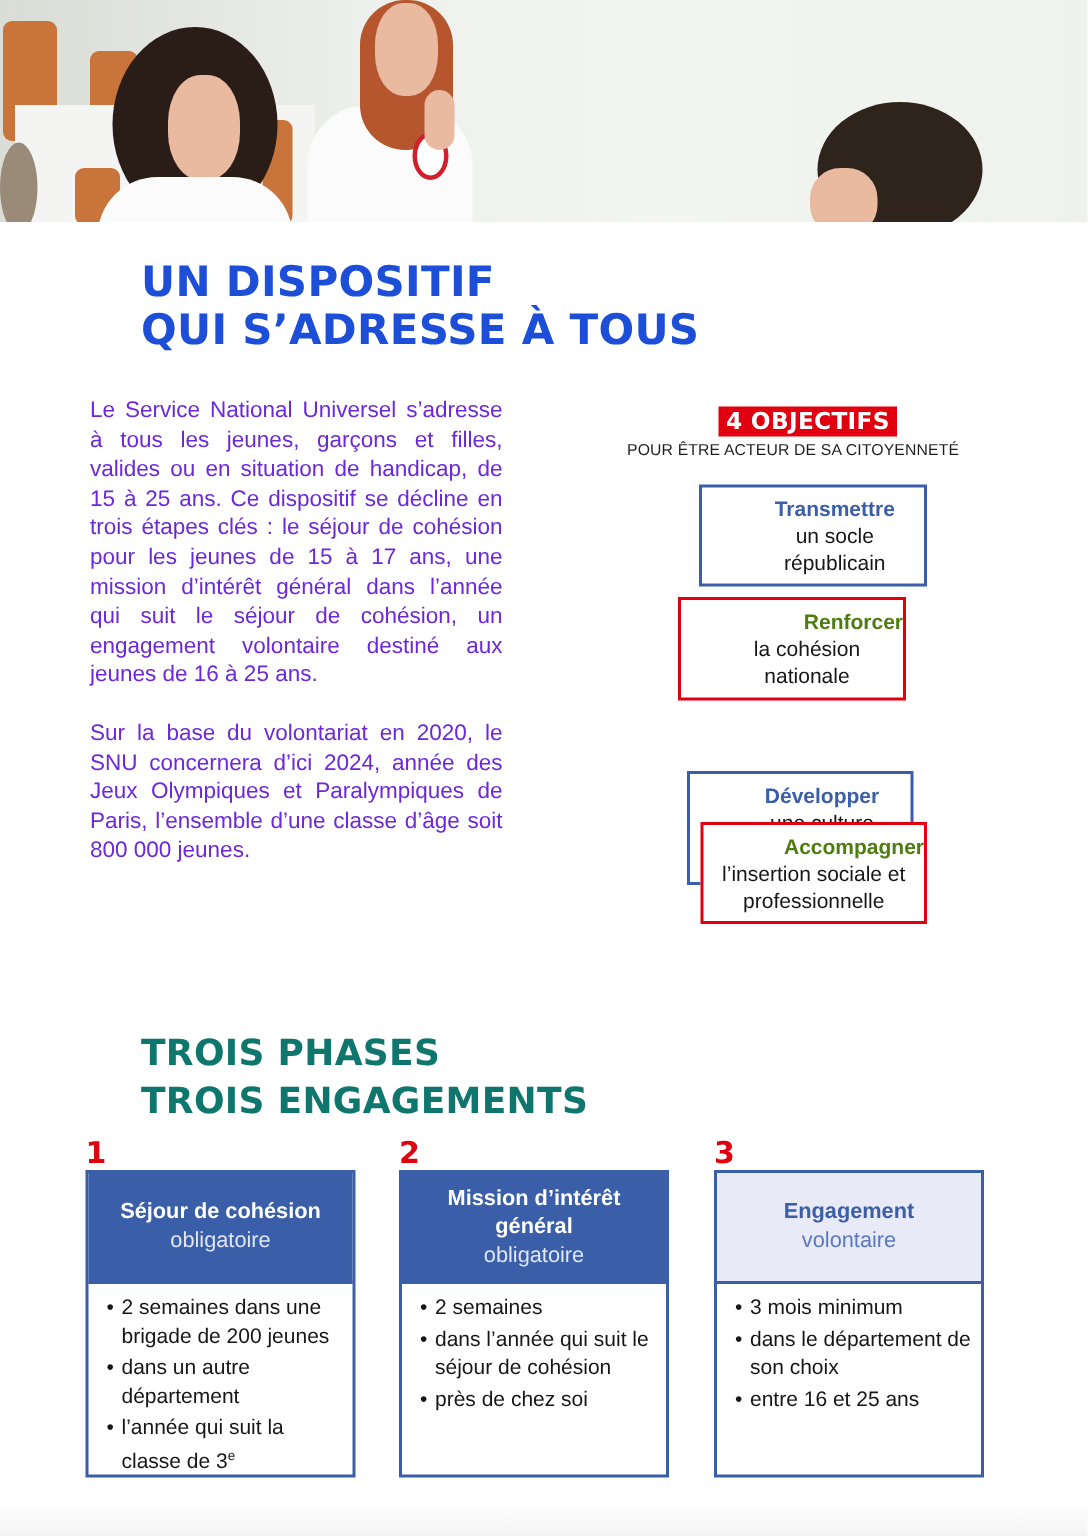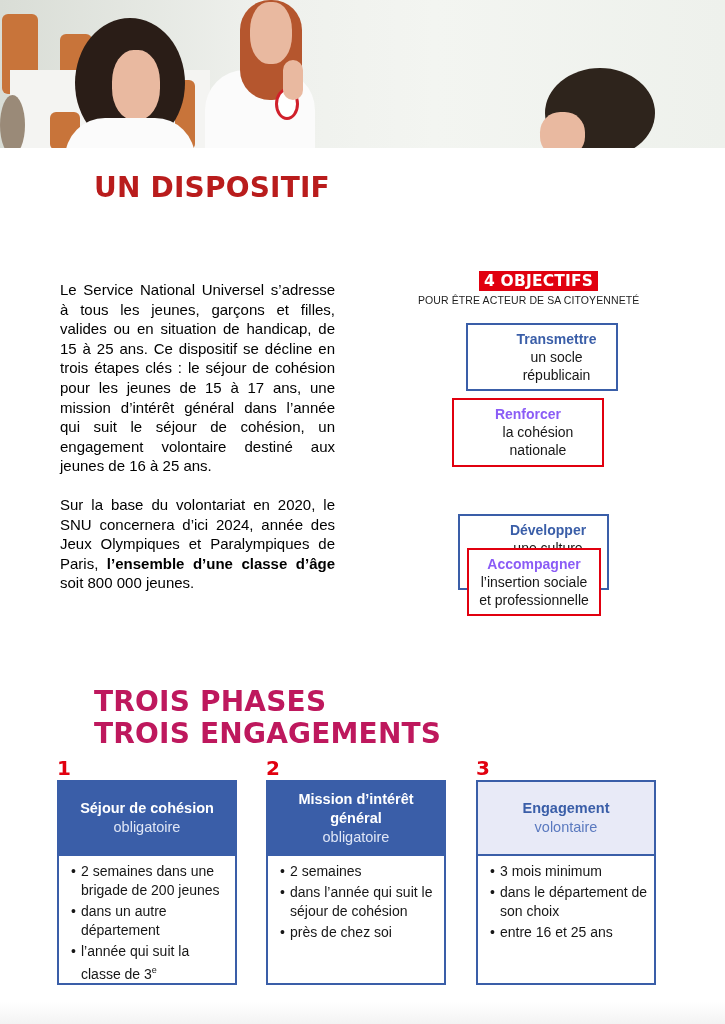--- a/index.html
+++ b/index.html
@@ -17,52 +17,52 @@
   .hero .table { position: absolute; background: #f4f4f2; }
   .hero .person-shirt { position: absolute; background: #fbfbfb; border-radius: 40px 40px 0 0; }
   .hero .hair { position: absolute; border-radius: 50%; }
   .hero .face { position: absolute; background: #e9b9a0; border-radius: 45%; }
   .hero .badge { position: absolute; width: 18px; height: 26px; border-radius: 50%; border: 3px solid #d0202b; background: #fff; }
   .hero-fade { position: absolute; left: 0; bottom: 0; width: 100%; height: 2px; background: #ffffff; }
 
   .h1 {
     position: absolute; left: 94px; top: 172px;
     font-family: "DejaVu Sans", sans-serif; font-weight: bold;
-    color: #b91c1c; font-size: 28px; line-height: 32px; letter-spacing: 0.2px;
+    color: #1d4ed8; font-size: 28px; line-height: 32px; letter-spacing: 0.2px;
   }
   .intro {
     position: absolute; left: 60px; top: 264px; width: 275px;
-    font-size: 15px; line-height: 19.6px; text-align: justify; color: #000000; margin-top: 16px;
+    font-size: 15px; line-height: 19.6px; text-align: justify; color: #6d28d9;
   }
   .intro p { margin: 0 0 19px 0; }
-  .intro b { font-weight: bold; }
+  .intro b { font-weight: normal; }
 
   .obj-title {
     position: absolute; left: 479px; top: 271px; height: 20px; padding: 0 5px;
     background: #e1000f; color: #fff; font-weight: bold; font-size: 15.5px; line-height: 20px;
     font-family: "DejaVu Sans", sans-serif; letter-spacing: 0.2px;
   }
   .obj-sub {
     position: absolute; left: 418px; top: 294px; width: 252px; text-align: left;
     font-size: 10.5px; color: #1e1e1e; letter-spacing: 0.1px;
   }
   .obj-box {
     position: absolute; background: #fff; text-align: center;
     font-size: 14px; line-height: 18px; color: #161616; box-sizing: border-box; padding-top: 5px;
   }
   .obj-box .kw { font-weight: bold; display: block; }
   .obj-box.blue { border: 2px solid #3a5ea8; padding-left: 29px; }
   .obj-box.blue .kw { color: #3a5ea8; }
   .obj-box.red { border: 2px solid #e1000f; }
-  .obj-box.red .kw { color: #8b5cf6; }
+  .obj-box.red .kw { color: #4d7c0f; text-align: right; }
 
   .h2 {
     position: absolute; left: 94px; top: 686px;
     font-family: "DejaVu Sans", sans-serif; font-weight: bold;
-    color: #be185d; font-size: 28px; line-height: 32px; letter-spacing: 0.2px;
+    color: #0f766e; font-size: 24px; line-height: 32px; letter-spacing: 0.2px;
   }
   .phase-num {
     position: absolute; top: 756px; color: #e1000f; font-weight: bold; font-size: 20px;
     font-family: "DejaVu Sans", sans-serif;
   }
   .phase {
     position: absolute; top: 780px; width: 180px; height: 205px; box-sizing: border-box;
     border: 2px solid #3a5ea8; background: #fff;
   }
   .phase-head {
@@ -105,20 +105,21 @@
   <div class="badge" style="left:275px;top:88px;"></div>
   <div class="face" style="left:283px;top:60px;width:20px;height:40px;border-radius:10px;"></div>
 
   <div class="hair" style="left:545px;top:68px;width:110px;height:90px;background:#2e241c;"></div>
   <div class="face" style="left:540px;top:112px;width:45px;height:45px;"></div>
   <div class="hero-fade"></div>
 </div>
 
 <div class="h1">
   <div>UN DISPOSITIF</div>
+  <div>QUI S’ADRESSE À TOUS</div>
 </div>
 
 <div class="intro">
   <p>Le Service National Universel s’adresse à tous les jeunes, garçons et filles, valides ou en situation de handicap, de 15 à 25 ans. Ce dispositif se décline en trois étapes clés : le séjour de cohésion pour les jeunes de 15 à 17 ans, une mission d’intérêt général dans l’année qui suit le séjour de cohésion, un engagement volontaire destiné aux jeunes de 16 à 25 ans.</p>
   <p><span>Sur la base du volontariat en 2020, le SNU concernera d’ici 2024, année des Jeux Olympiques et Paralympiques de Paris, </span><b>l’ensemble d’une classe d’âge</b><span> soit 800 000 jeunes.</span></p>
 </div>
 
 <div class="obj-title">4 OBJECTIFS</div>
 <div class="obj-sub">POUR ÊTRE ACTEUR DE SA CITOYENNETÉ</div>
 
@@ -127,21 +128,21 @@
   <span style="display:block;padding:0 25px;">un socle républicain</span>
 </div>
 <div class="obj-box red" style="left:452px;top:398px;width:152px;height:69px;">
   <span class="kw">Renforcer</span>
   <span style="display:block;padding:0 28px;margin-left:20px;">la cohésion nationale</span>
 </div>
 <div class="obj-box blue" style="left:458px;top:474px;width:151px;height:76px;margin-top:40px;">
   <span class="kw">Développer</span>
   <span style="display:block;padding:0 16px;">une culture de l’engagement</span>
 </div>
-<div class="obj-box red" style="left:467px;top:548px;width:134px;height:68px;">
+<div class="obj-box red" style="left:467px;top:548px;width:151px;height:68px;">
   <span class="kw">Accompagner</span>
   <span style="display:block;padding:0 4px;">l’insertion sociale et professionnelle</span>
 </div>
 
 <div class="h2">
   <div>TROIS PHASES</div>
   <div>TROIS ENGAGEMENTS</div>
 </div>
 
 <div class="phase-num" style="left:57px;">1</div>

